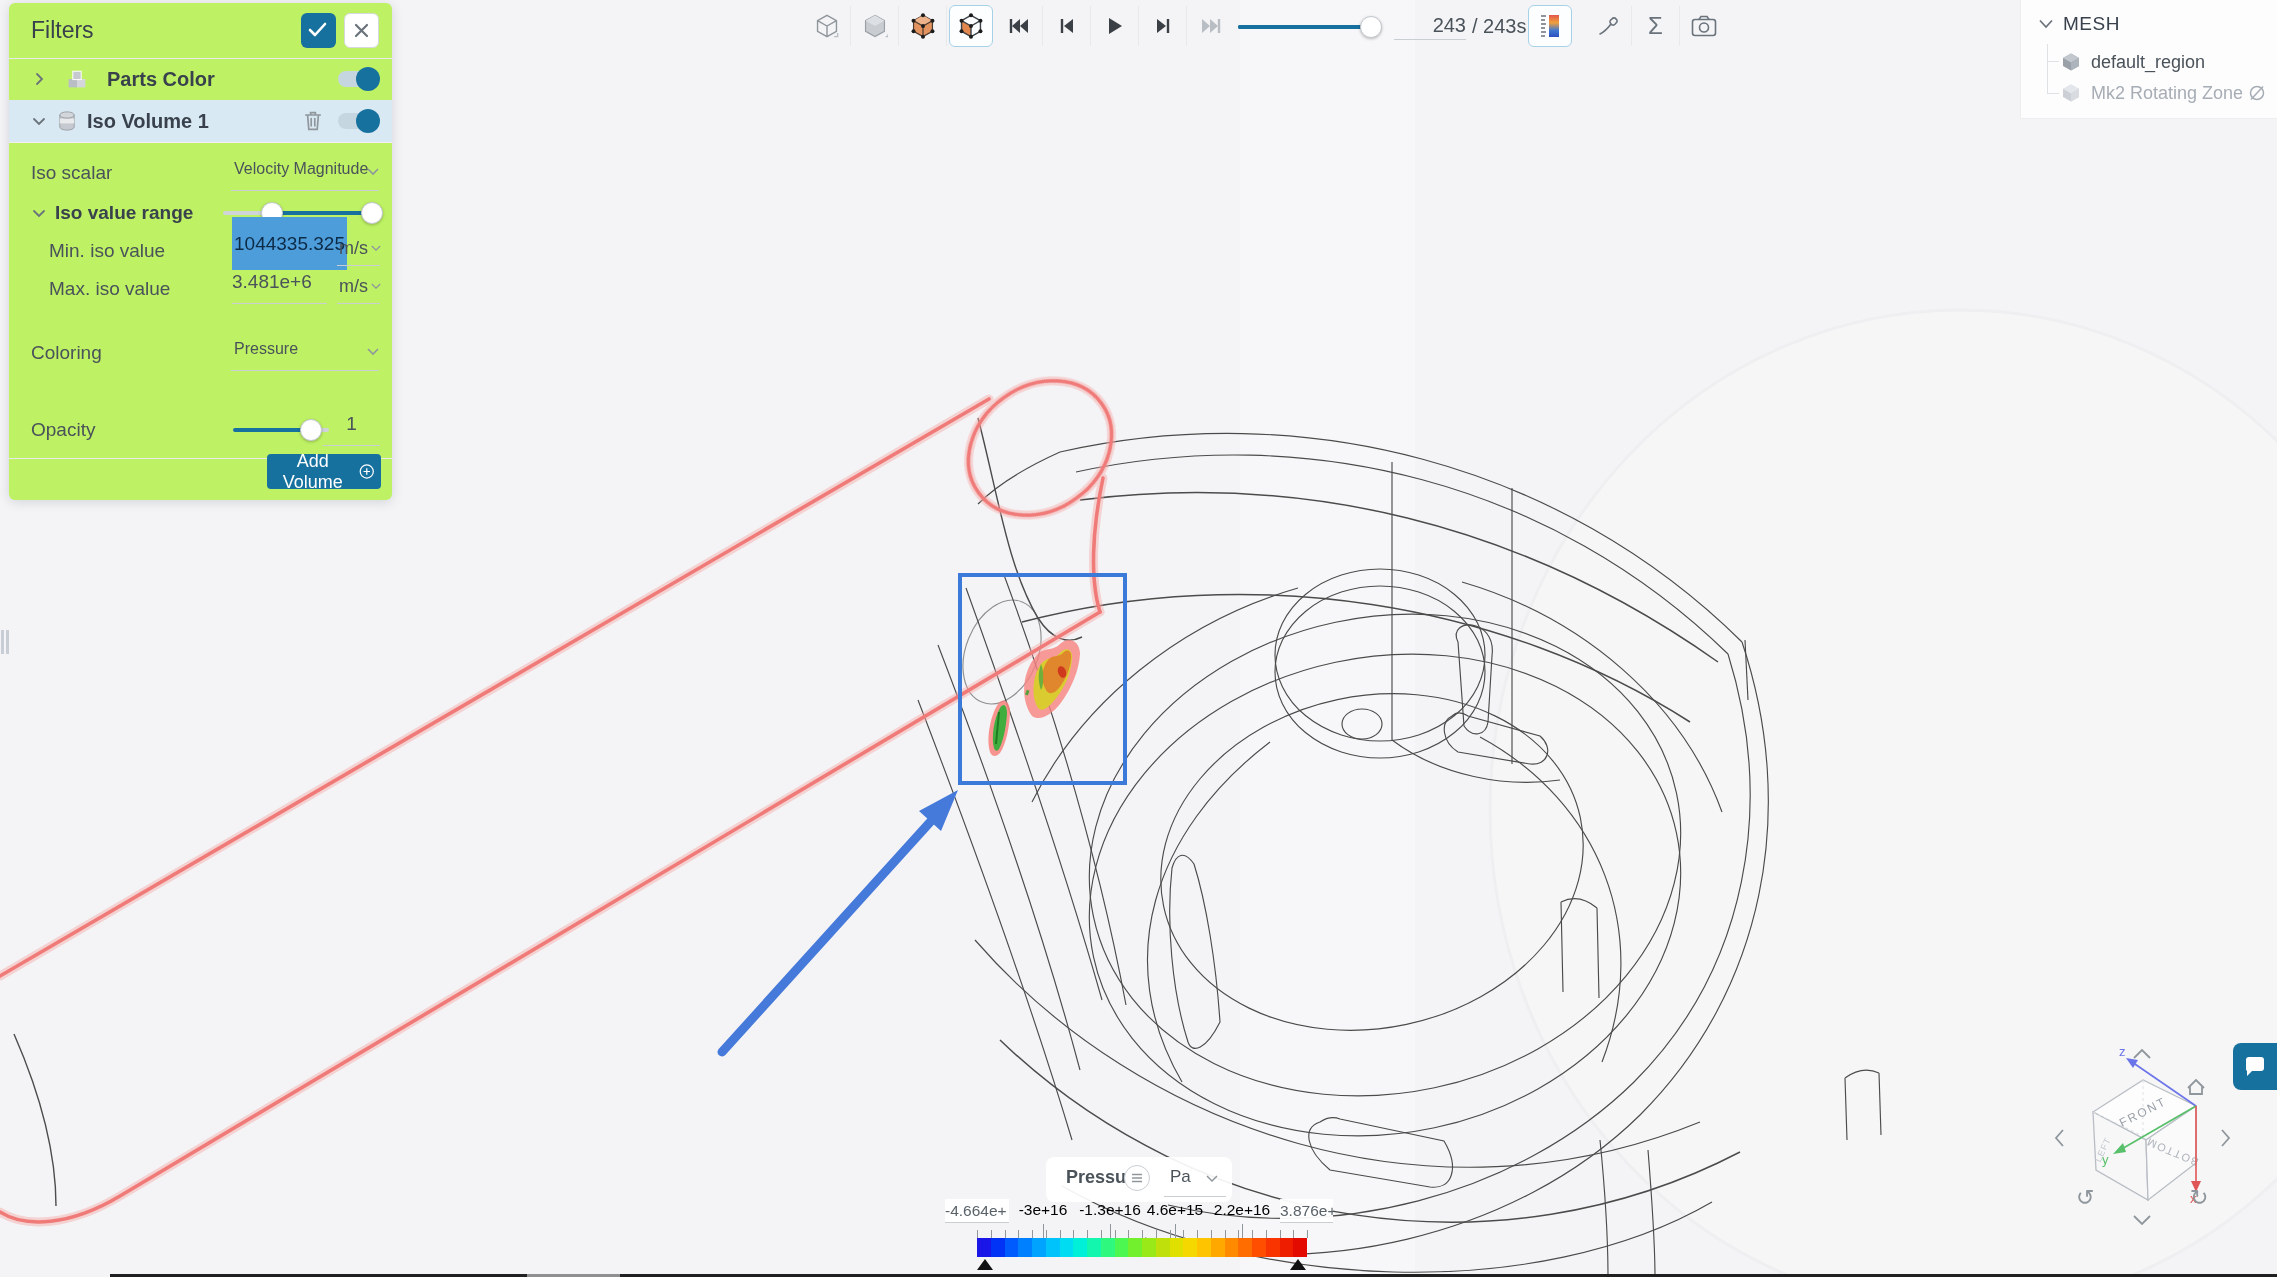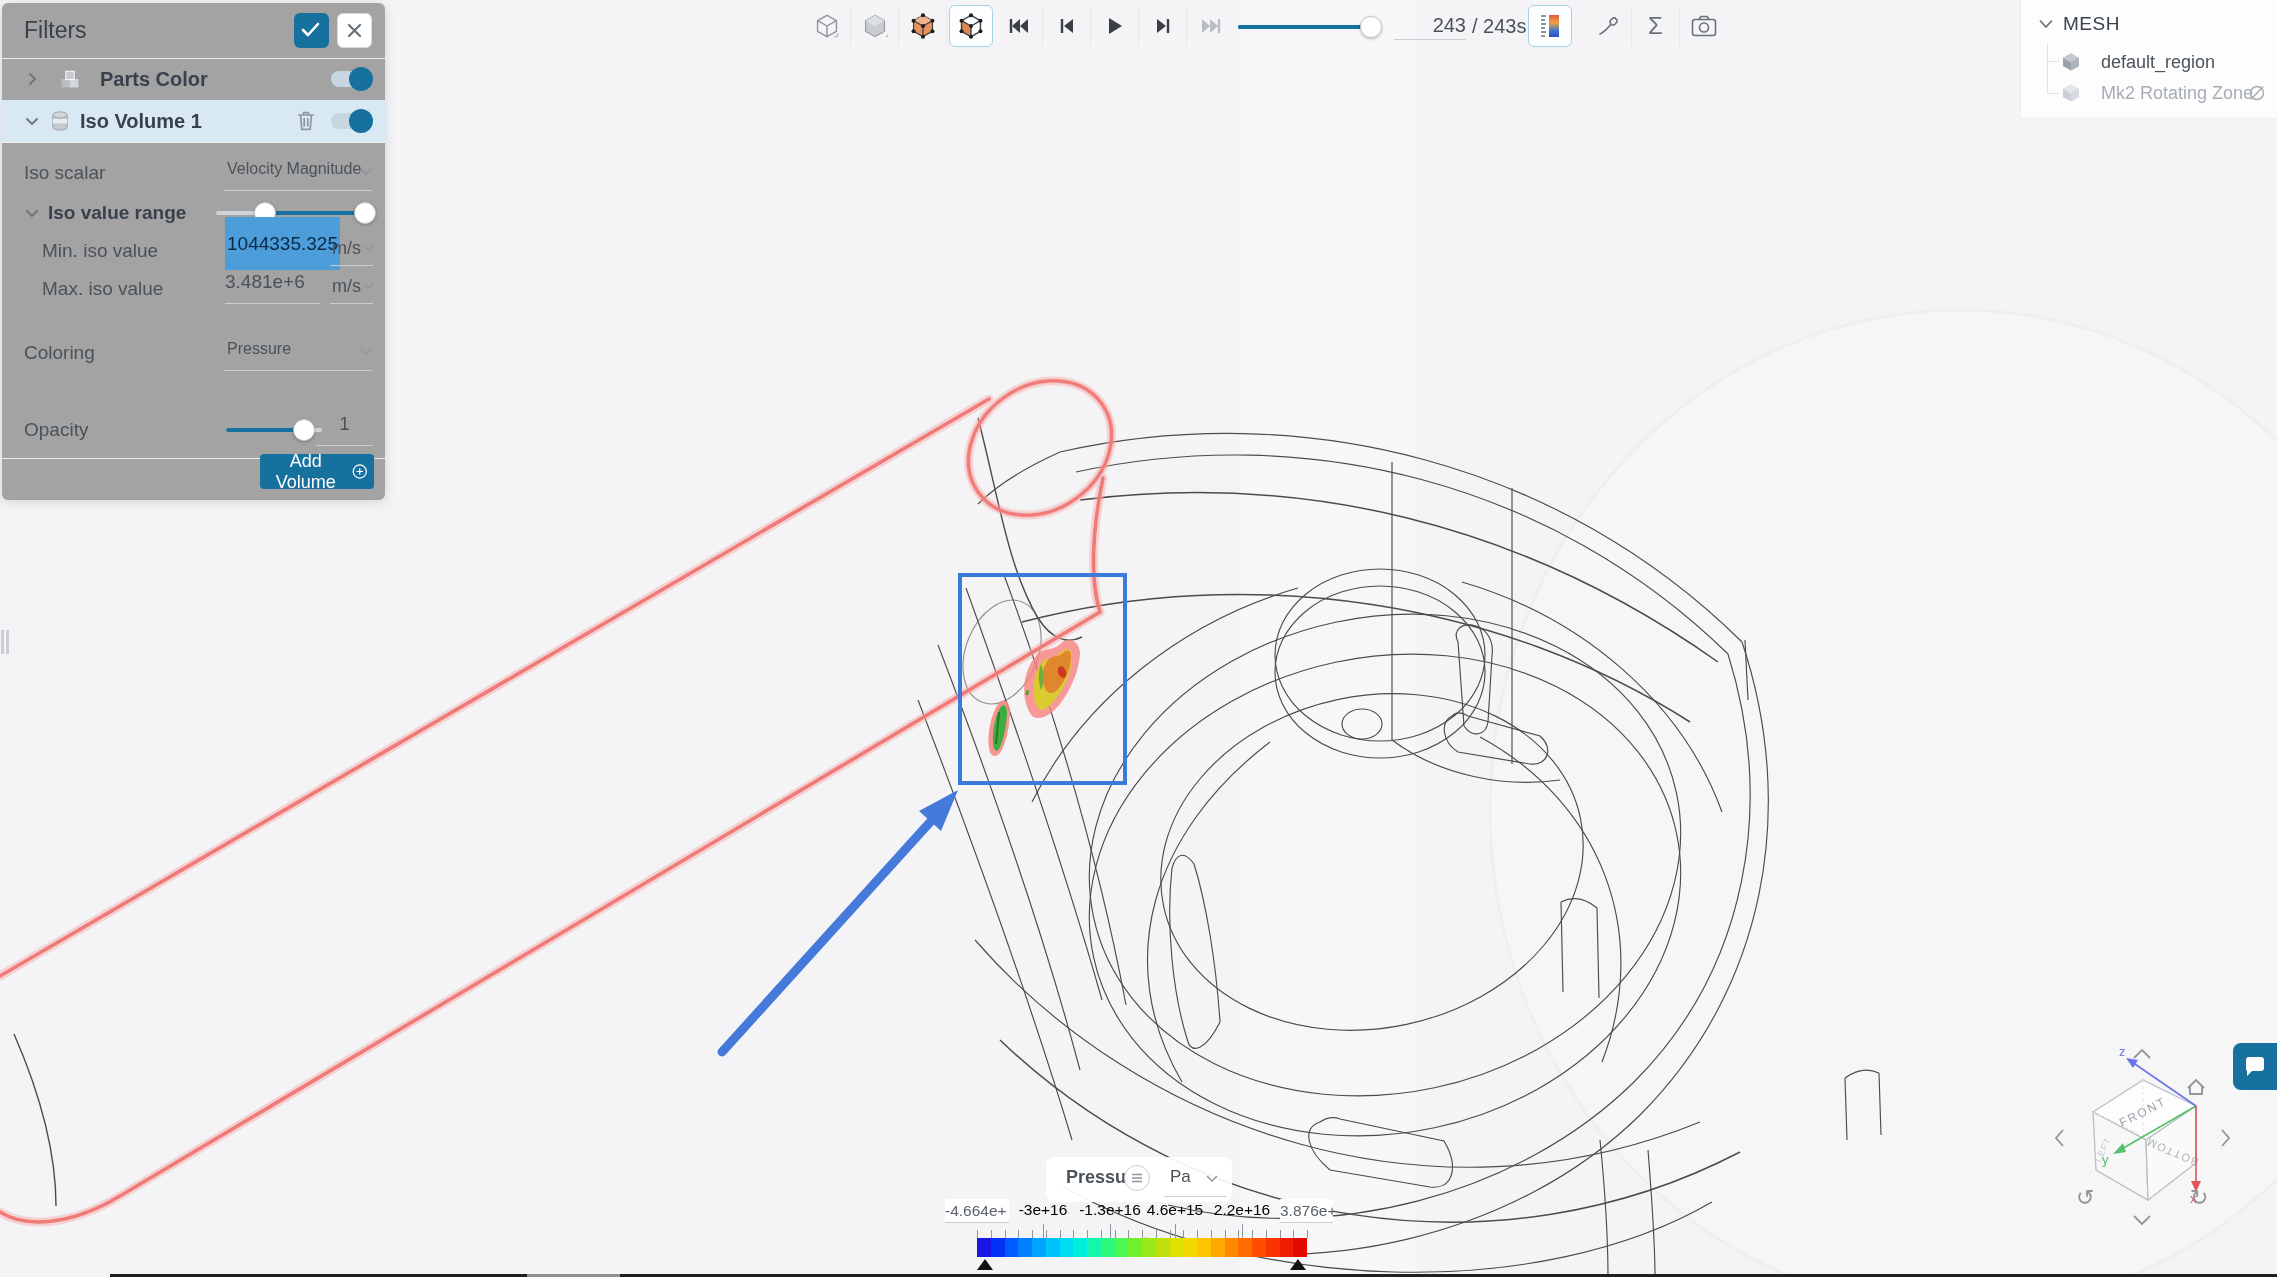--- a/index.html
+++ b/index.html
@@ -3,21 +3,21 @@
 <meta charset="utf-8">
 <style>
   html,body{margin:0;padding:0;background:#e9eaec;}
   #screen{position:relative;width:2277px;height:1277px;background:#f4f4f6;overflow:hidden;
           font-family:"Liberation Sans","DejaVu Sans",sans-serif;color:#3e4752;}
   .abs{position:absolute;}
   svg{display:block;}
   
   #scene{position:absolute;left:0;top:0;}
   
-  #filters{left:2px;top:3px;width:383px;height:497px;background:#a3a3a3;border-radius:6px;
+  #filters{left:9px;top:3px;width:383px;height:497px;background:#bef264;border-radius:6px;
            box-shadow:0 2px 12px rgba(40,50,70,.16);z-index:20;}
   #filters .hdr{position:absolute;left:0;top:0;right:0;height:55px;border-bottom:1px solid #e8eaec;}
   #filters .hdr .title{position:absolute;left:22px;top:14px;font-size:23px;color:#39424c;}
   .sqbtn{position:absolute;top:10px;width:35px;height:35px;border-radius:6px;box-sizing:border-box;}
   .sqbtn.ok{background:#17719f;}
   .sqbtn.cancel{background:#fff;border:1px solid #d5d9dd;}
   .frow{position:absolute;left:0;right:0;height:42px;display:flex;align-items:center;border-bottom:1px solid #eef0f1;}
   .frow.sel{background:#d9e9f3;}
   .frow .lbl{font-size:20px;font-weight:700;color:#39424c;margin-left:8px;}
   .chev{width:16px;height:16px;flex:0 0 16px;margin-left:22px;}
@@ -53,21 +53,21 @@
   .framebox{width:124px;height:40px;position:relative;}
   .framebox .inp{position:absolute;left:2px;bottom:6px;width:72px;border-bottom:1px solid #c9ced2;text-align:right;
                  font-size:20px;color:#4a525a;padding-bottom:2px;}
   .framebox .tot{position:absolute;left:80px;bottom:8px;font-size:20px;color:#4a525a;white-space:nowrap;}
   .gap8{width:10px;}
   
   #meshPanel{left:2020px;top:0;width:257px;height:118px;background:#fdfdfe;border-left:1px solid #eceef0;
              border-bottom:1px solid #eceef0;z-index:10;}
   #meshPanel .mhdr{position:absolute;left:18px;top:13px;display:flex;align-items:center;gap:10px;
                    font-size:19px;color:#39424c;letter-spacing:.5px;}
-  .mitem{position:absolute;left:40px;height:28px;display:flex;align-items:center;gap:20px;font-size:18px;color:#4a525a;}
+  .mitem{position:absolute;left:40px;height:28px;display:flex;align-items:center;gap:10px;font-size:18px;color:#4a525a;}
   .mitem.dim{color:#a7adb5;justify-content:flex-end;}
   .treeline{position:absolute;left:26px;top:44px;width:1px;height:50px;background:#dfe2e5;}
   .treestub{position:absolute;left:26px;width:12px;height:1px;background:#dfe2e5;}
   
   #legend{left:940px;top:1155px;width:430px;height:120px;z-index:12;}
   #legend .pill{position:absolute;left:106px;top:2px;width:186px;height:45px;background:rgba(255,255,255,.92);border-radius:8px;}
   #legend .ltitle{position:absolute;left:126px;top:12px;font-size:18px;font-weight:700;color:#4a525a;}
   .circbtn{position:absolute;left:184px;top:10px;width:26px;height:26px;border-radius:50%;background:#fff;
            border:1px solid #c9ced2;box-sizing:border-box;display:flex;align-items:center;justify-content:center;}
   #legend .punit{position:absolute;left:230px;top:12px;font-size:17px;color:#4a525a;}

